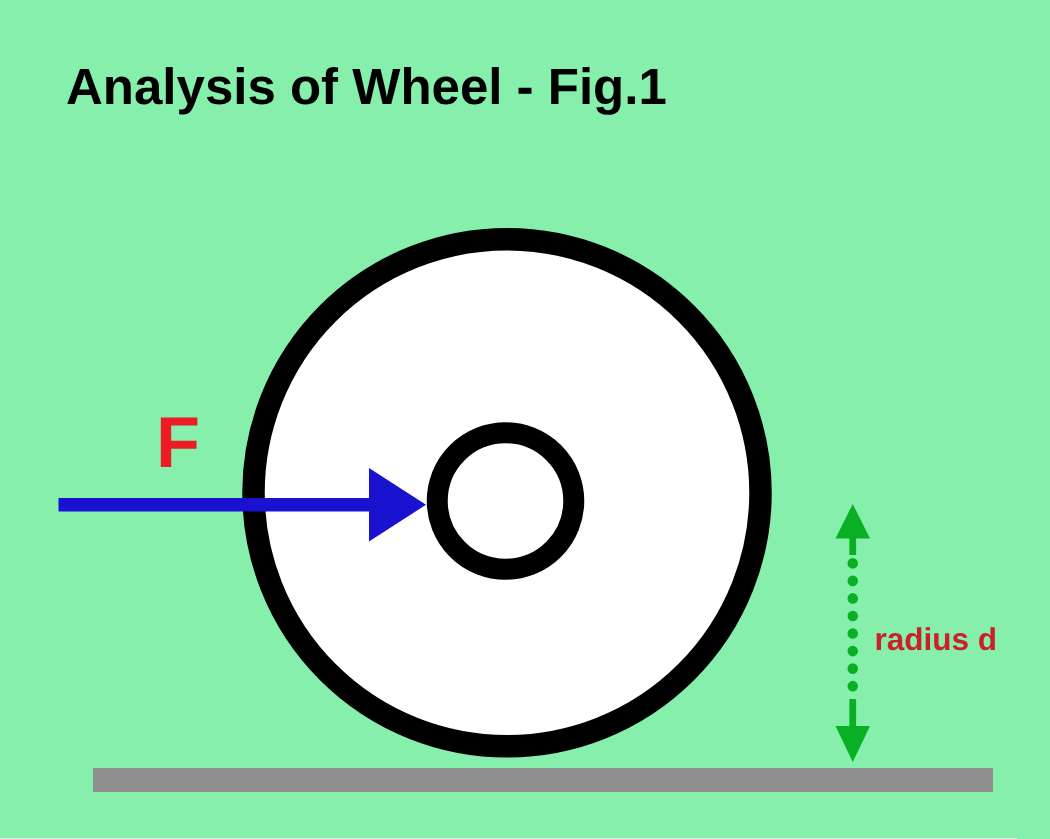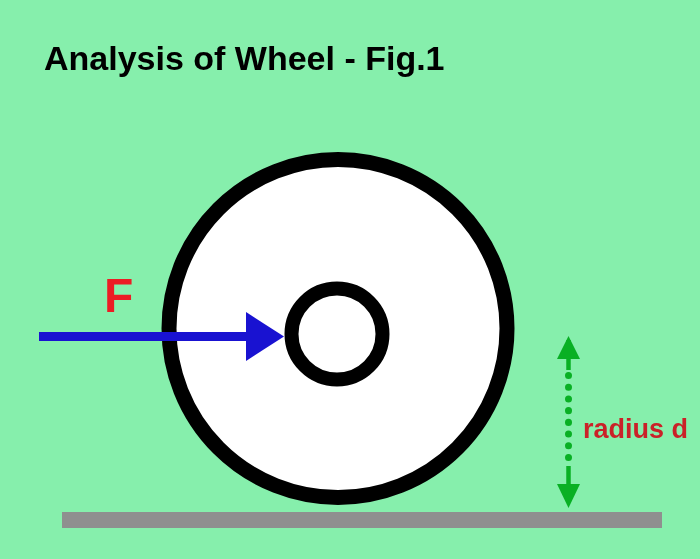--- a/index.html
+++ b/index.html
@@ -35,21 +35,21 @@
     left: 104px;
     top: 272px;
     font-size: 48px;
     font-weight: bold;
     line-height: 1;
   }
   .radius-label {
     position: absolute;
     left: 583px;
     top: 415px;
-    font-size: 27px;
+    font-size: 21px;
     font-weight: bold;
     line-height: 1.1;
     white-space: nowrap;
   }
 </style>
 </head>
 <body>
 
 <div class="stage">
 

